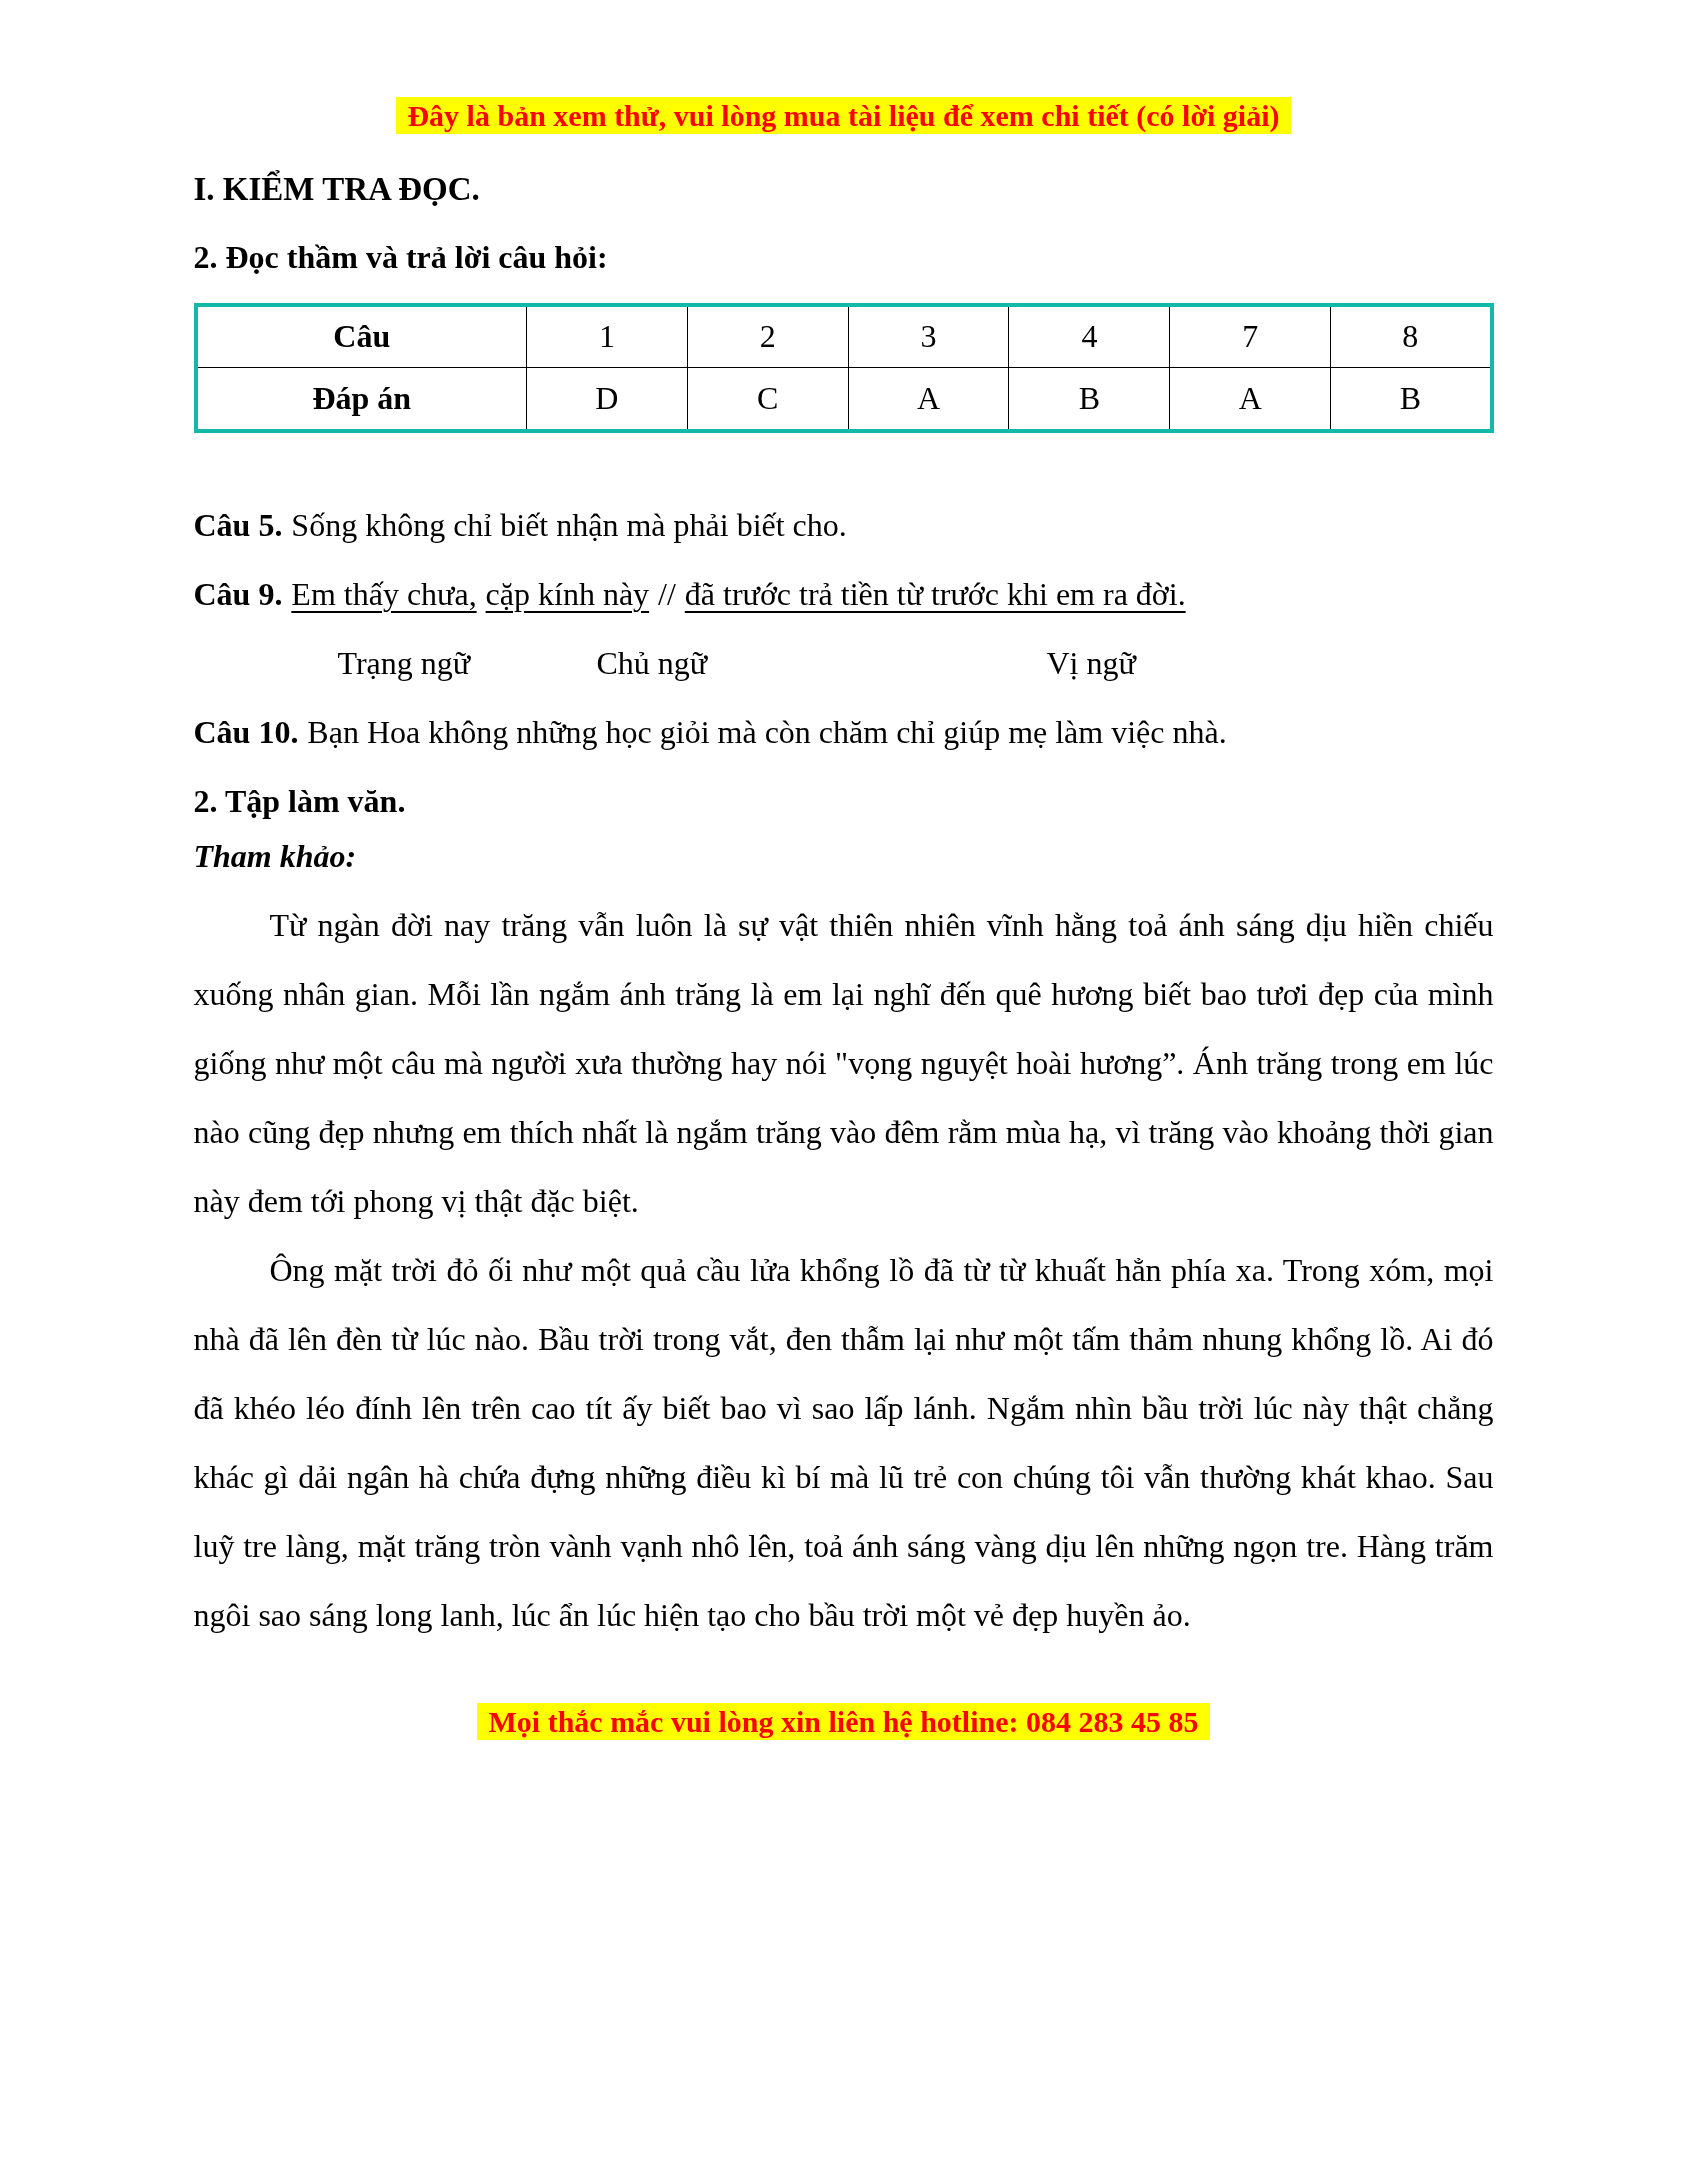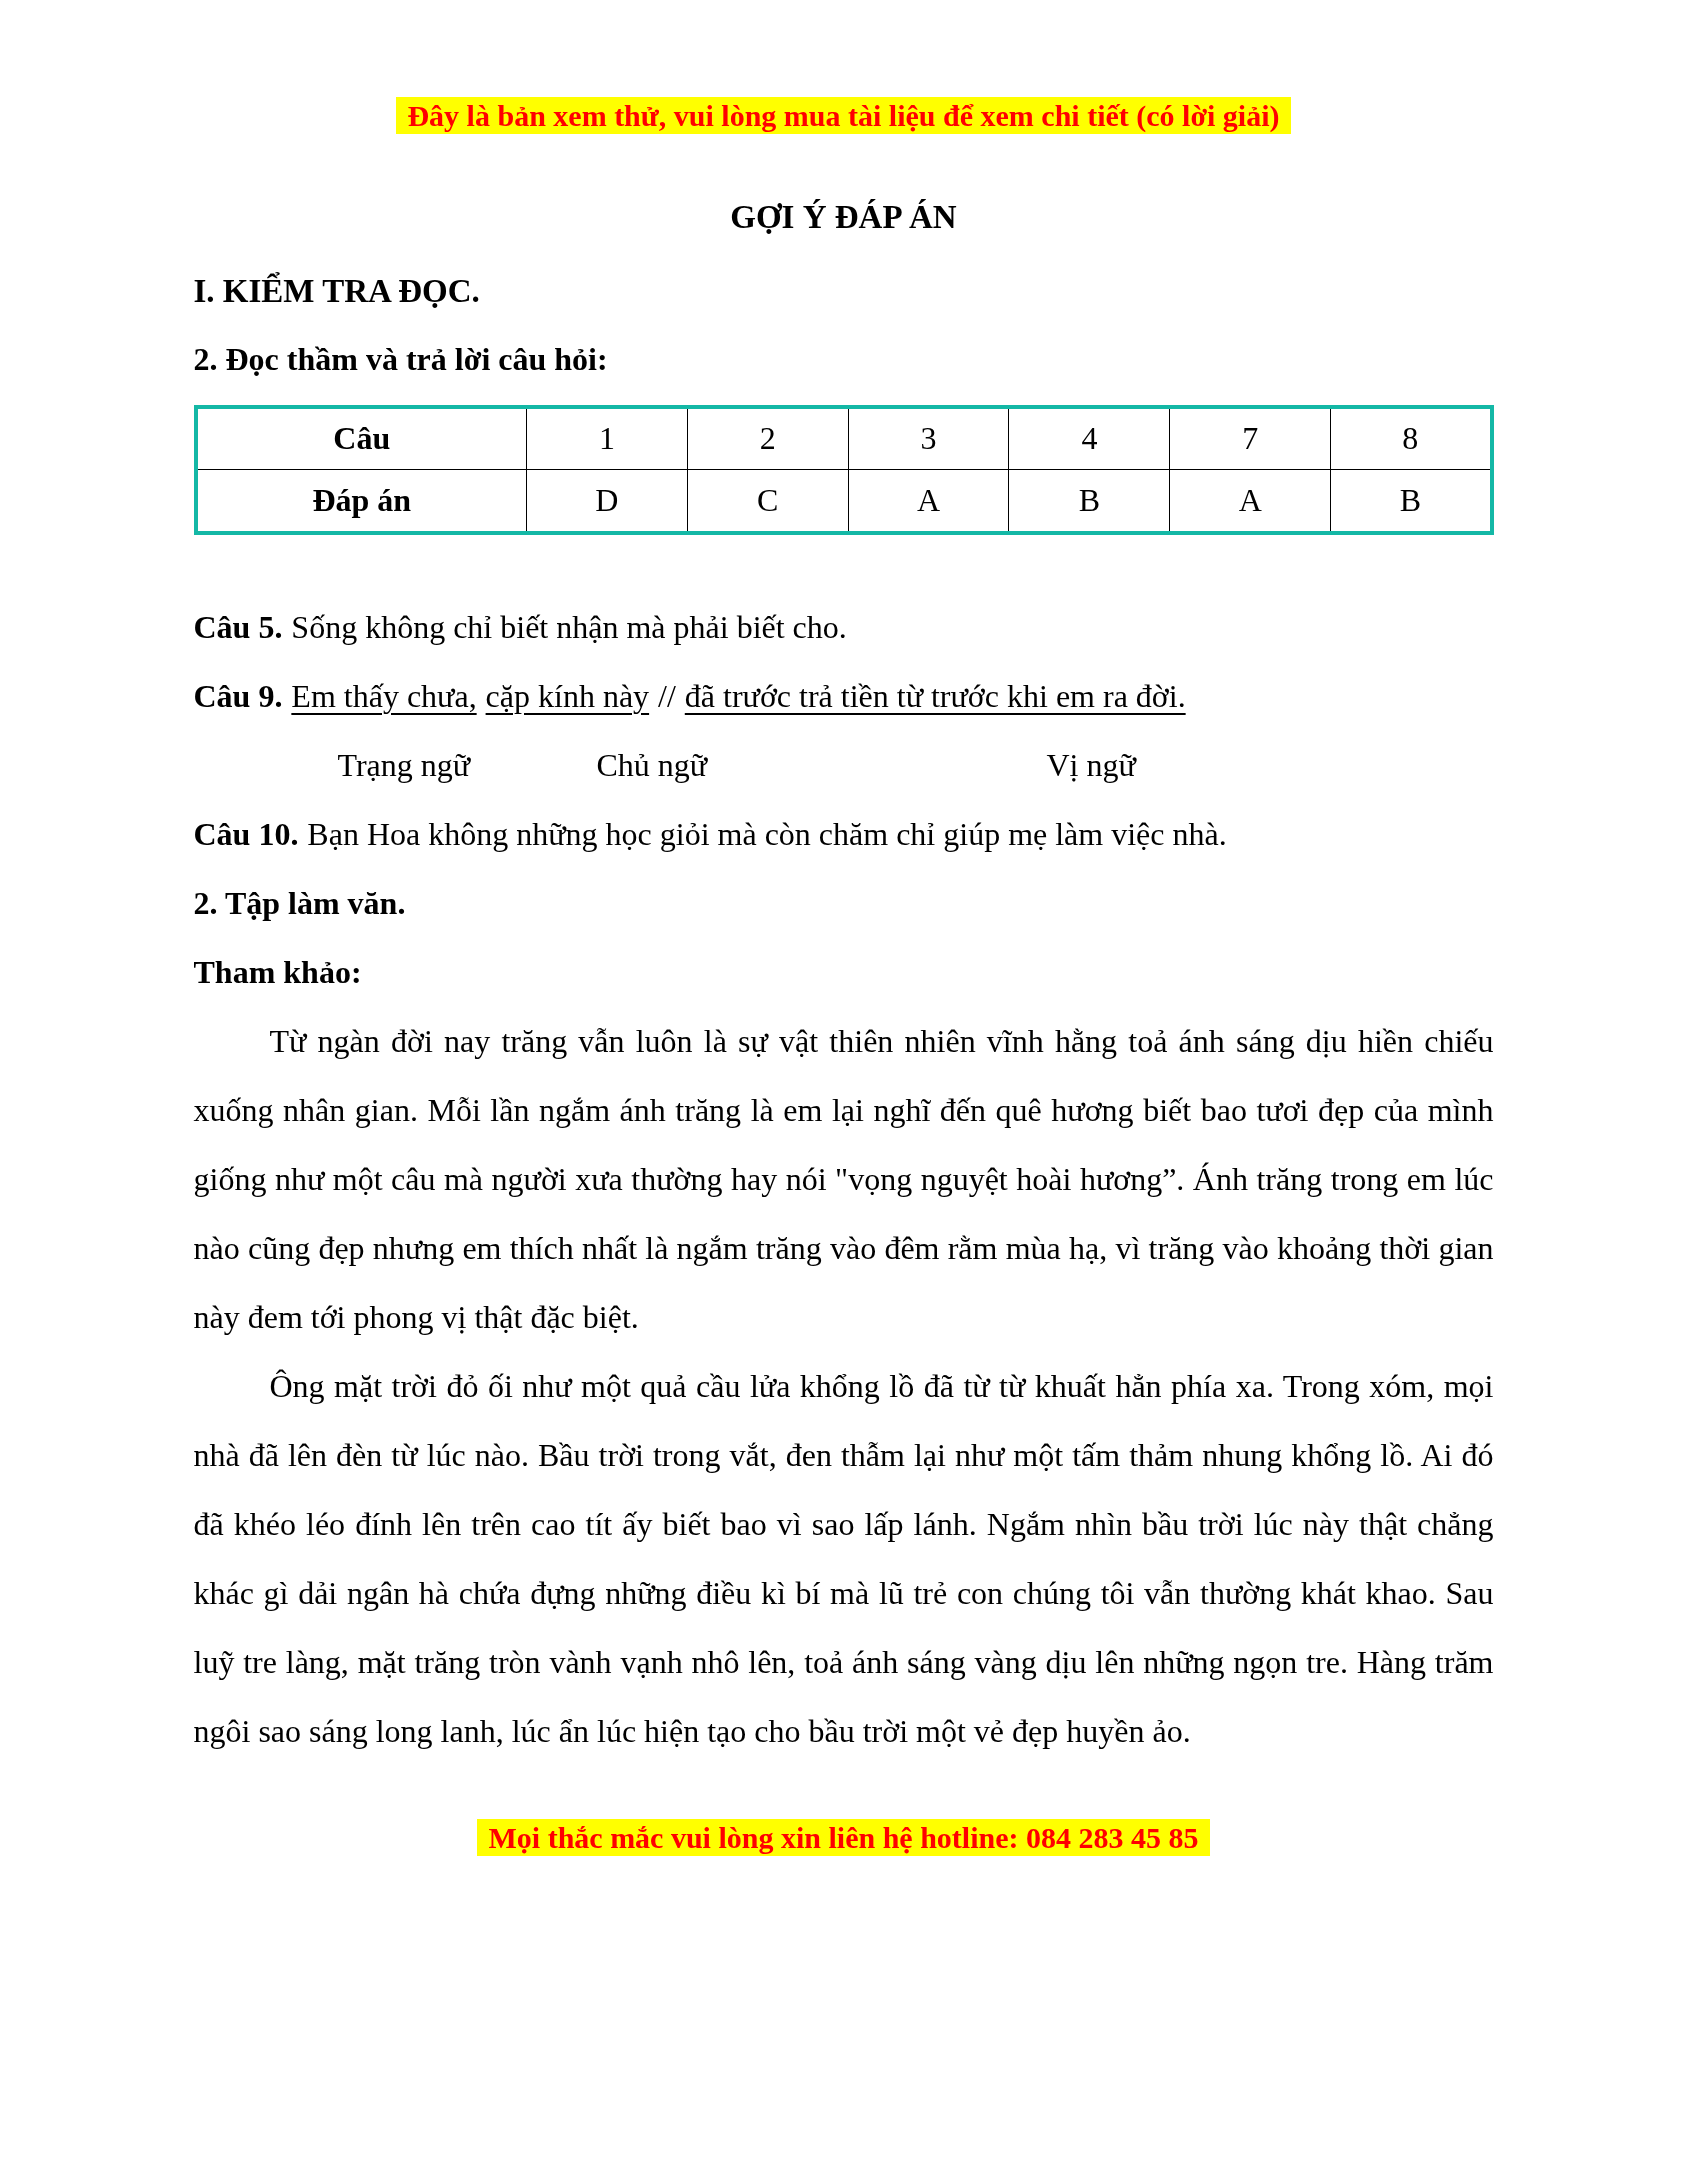--- a/index.html
+++ b/index.html
@@ -35,21 +35,21 @@
     margin-top: 64px;
     text-align: center;
     font-weight: bold;
     font-size: 33px;
     line-height: 38px;
   }
   .h-roman { margin-top: 36px; font-weight: bold; font-size: 33px; line-height: 38px; }
   .h-num   { margin-top: 30px; font-weight: bold; font-size: 32px; line-height: 38px; }
   .h-roman.second { margin-top: 29px; }
   .h-num.second   { margin-top: 31px; }
-  .ref-label { margin-top: 31px; font-weight: bold; font-size: 32px; line-height: 38px; }
+  .ref-label { margin-top: 17px; font-weight: bold; font-style: italic; font-size: 32px; line-height: 38px; }
   
   table.answers {
     margin-top: 26.5px;
     width: 100%;
     border-collapse: collapse;
     table-layout: fixed;
     border: 4px solid #14b8a6;
   }
   table.answers td {
     border: 1.3px solid #000;
@@ -97,21 +97,20 @@
 </style>
 </head>
 <body>
 
 <div class="banner-row top">
   <span class="banner">Đây là bản xem thử, vui lòng mua tài liệu để xem chi tiết (có lời giải)</span>
 </div>
 
 <div class="content">
 
-  <div class="title">GỢI Ý ĐÁP ÁN</div>
 
   <div class="h-roman">I. KIỂM TRA ĐỌC.</div>
   <div class="h-num">2. Đọc thầm và trả lời câu hỏi:</div>
 
   <table class="answers">
     <colgroup>
       <col class="c-label">
         <col>
         <col>
         <col>

